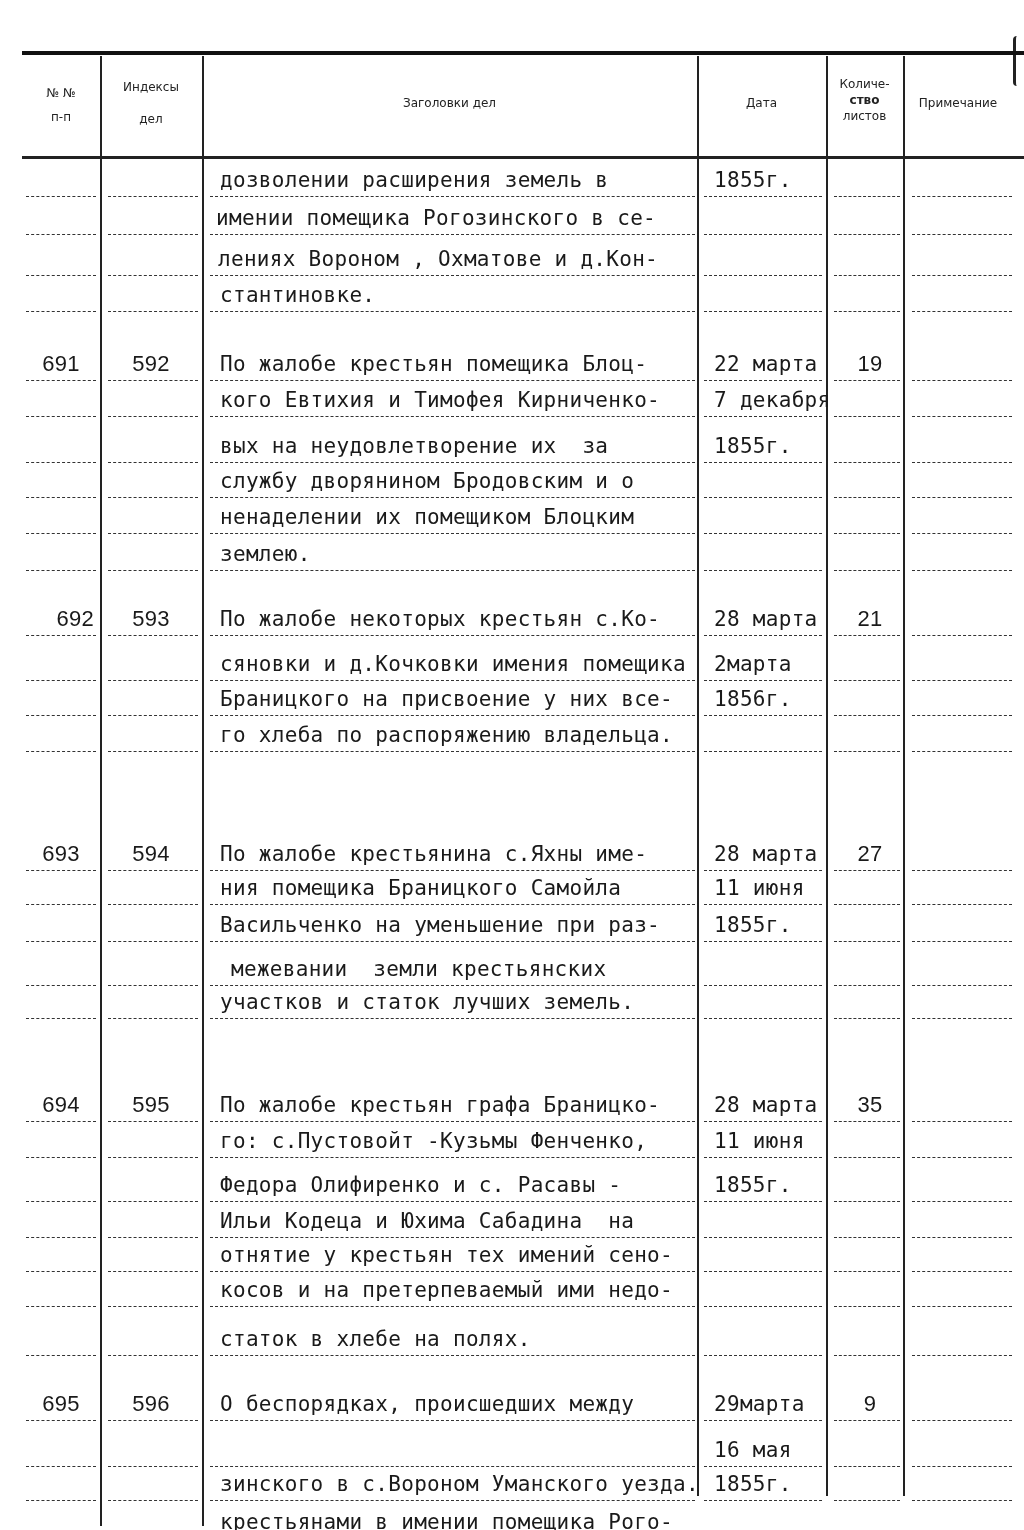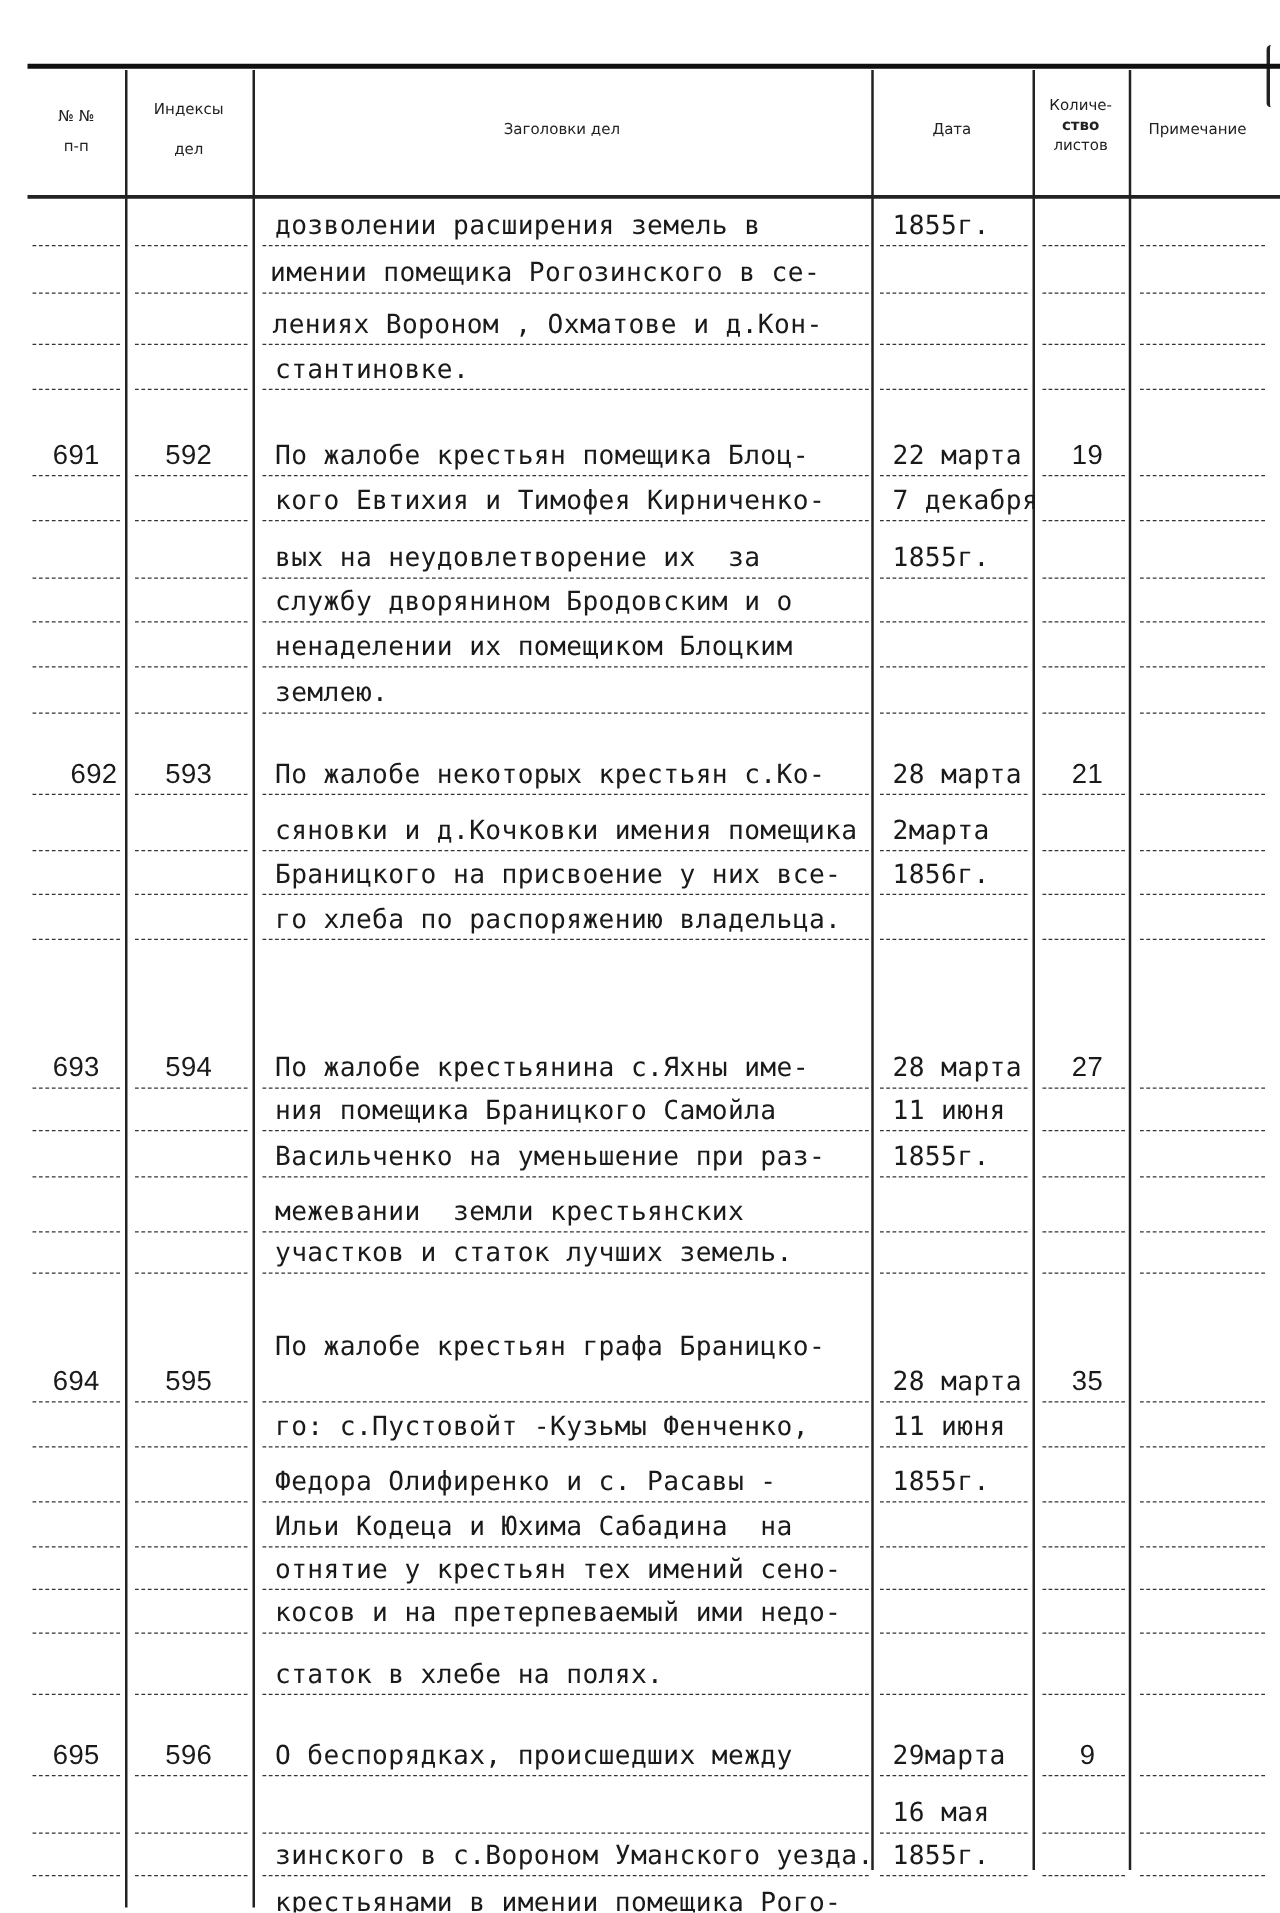--- a/index.html
+++ b/index.html
@@ -172,41 +172,41 @@
       <div class="rule" style="left: 704px; top: 904px; width: 118px;"></div>
       <div class="rule" style="left: 834px; top: 904px; width: 66px;"></div>
       <div class="rule" style="left: 912px; top: 904px; width: 100px;"></div>
       <div class="cell" style="left: 220px; top: 913px;">Васильченко на уменьшение при раз-</div>
       <div class="rule" style="left: 210px; top: 941px; width: 485px;"></div>
       <div class="rule" style="left: 26px; top: 941px; width: 70px;"></div>
       <div class="rule" style="left: 108px; top: 941px; width: 90px;"></div>
       <div class="rule" style="left: 704px; top: 941px; width: 118px;"></div>
       <div class="rule" style="left: 834px; top: 941px; width: 66px;"></div>
       <div class="rule" style="left: 912px; top: 941px; width: 100px;"></div>
-      <div class="cell" style="left: 220px; top: 957px;">межевании  земли крестьянских</div>
+      <div class="cell" style="left: 231px; top: 957px;">межевании  земли крестьянских</div>
       <div class="rule" style="left: 210px; top: 985px; width: 485px;"></div>
       <div class="rule" style="left: 26px; top: 985px; width: 70px;"></div>
       <div class="rule" style="left: 108px; top: 985px; width: 90px;"></div>
       <div class="rule" style="left: 704px; top: 985px; width: 118px;"></div>
       <div class="rule" style="left: 834px; top: 985px; width: 66px;"></div>
       <div class="rule" style="left: 912px; top: 985px; width: 100px;"></div>
       <div class="cell" style="left: 220px; top: 990px;">участков и статок лучших земель.</div>
       <div class="rule" style="left: 210px; top: 1018px; width: 485px;"></div>
       <div class="rule" style="left: 26px; top: 1018px; width: 70px;"></div>
       <div class="rule" style="left: 108px; top: 1018px; width: 90px;"></div>
       <div class="rule" style="left: 704px; top: 1018px; width: 118px;"></div>
       <div class="rule" style="left: 834px; top: 1018px; width: 66px;"></div>
       <div class="rule" style="left: 912px; top: 1018px; width: 100px;"></div>
       <div class="cell" style="left: 714px; top: 842px;">28 марта</div>
       <div class="cell" style="left: 714px; top: 876px;">11 июня</div>
       <div class="cell" style="left: 714px; top: 913px;">1855г.</div>
       <div class="cell num" style="left: 840px; top: 842px; width: 60px; text-align: center;">27</div>
       <div class="cell num" style="left: 28px; top: 1093px; width: 66px; text-align: center;">694</div>
       <div class="cell num" style="left: 106px; top: 1093px; width: 90px; text-align: center;">595</div>
-      <div class="cell" style="left: 220px; top: 1065px;">По жалобе крестьян графа Браницко-</div>
+      <div class="cell" style="left: 220px; top: 1093px;">По жалобе крестьян графа Браницко-</div>
       <div class="rule" style="left: 210px; top: 1121px; width: 485px;"></div>
       <div class="rule" style="left: 26px; top: 1121px; width: 70px;"></div>
       <div class="rule" style="left: 108px; top: 1121px; width: 90px;"></div>
       <div class="rule" style="left: 704px; top: 1121px; width: 118px;"></div>
       <div class="rule" style="left: 834px; top: 1121px; width: 66px;"></div>
       <div class="rule" style="left: 912px; top: 1121px; width: 100px;"></div>
       <div class="cell" style="left: 220px; top: 1129px;">го: с.Пустовойт -Кузьмы Фенченко,</div>
       <div class="rule" style="left: 210px; top: 1157px; width: 485px;"></div>
       <div class="rule" style="left: 26px; top: 1157px; width: 70px;"></div>
       <div class="rule" style="left: 108px; top: 1157px; width: 90px;"></div>

